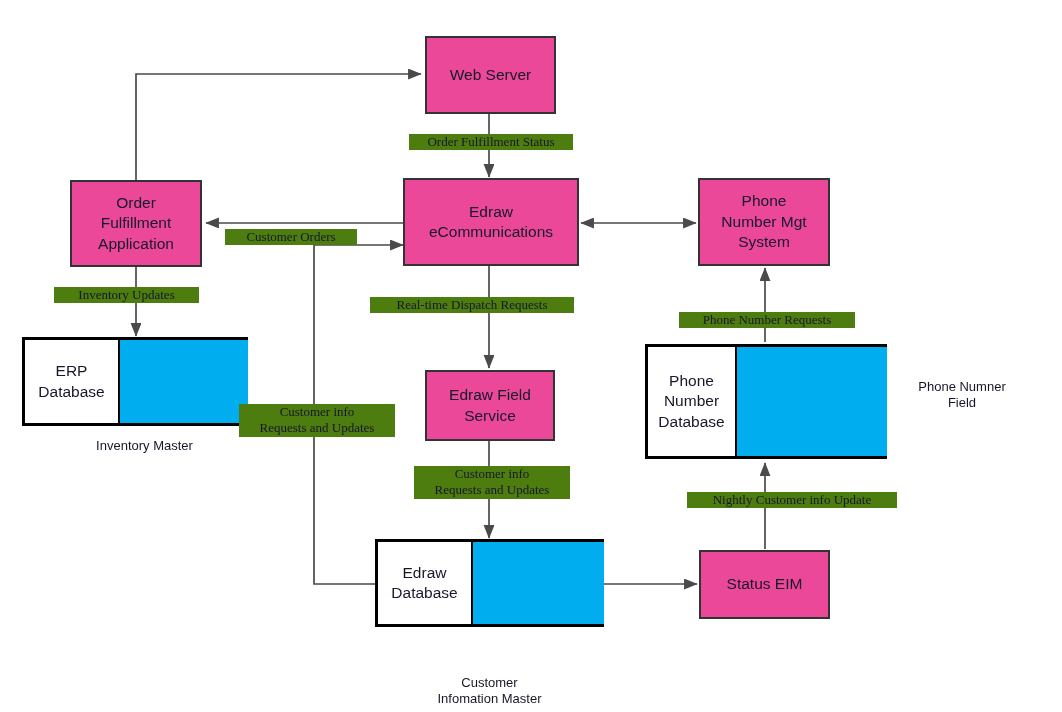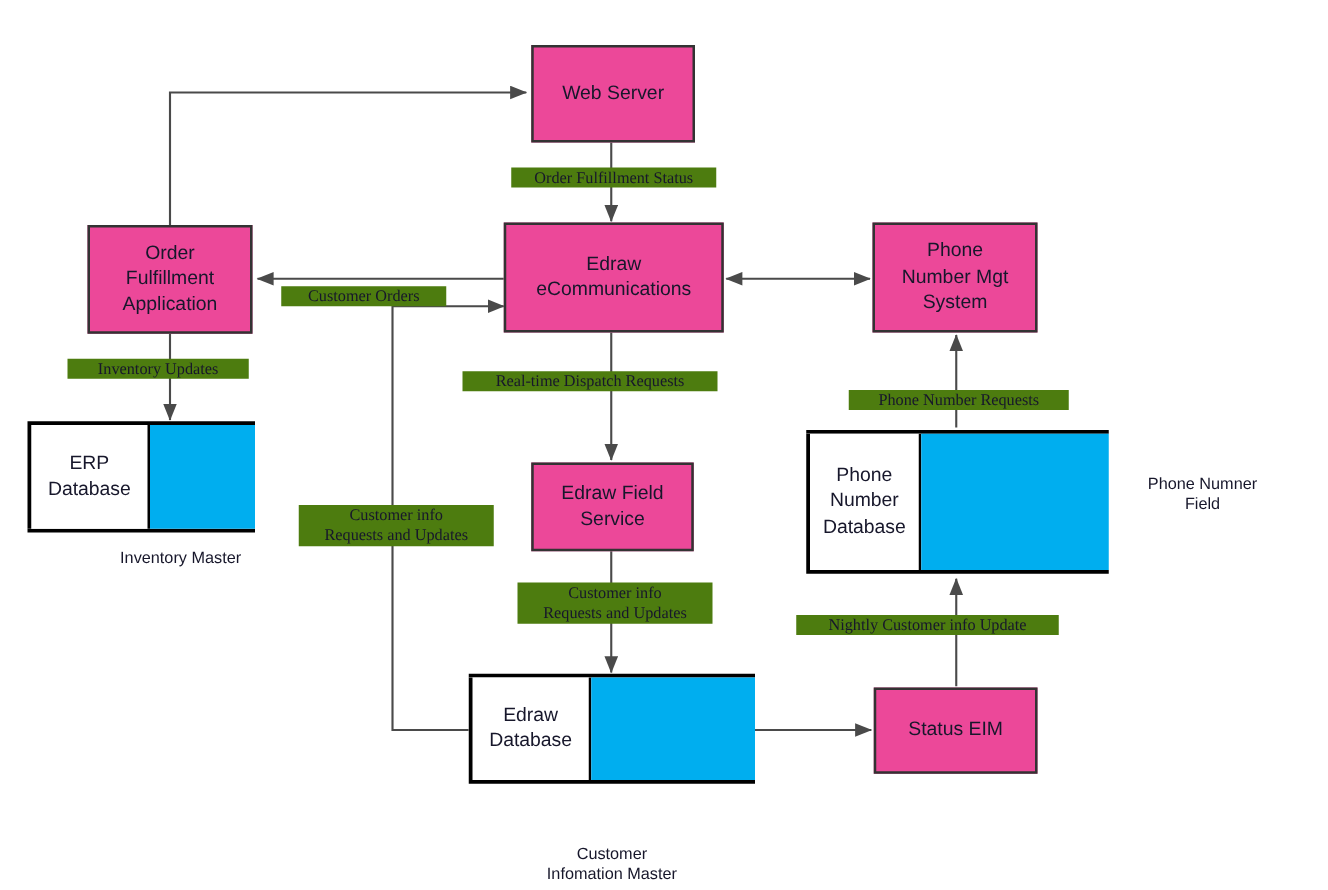--- a/index.html
+++ b/index.html
@@ -140,21 +140,21 @@
 
   <div class="proc" style="left:698px; top:178px; width:132px; height:88px;">Phone
 Number Mgt
 System</div>
 
   <div class="proc" style="left:425px; top:370px; width:130px; height:71px;">Edraw Field
 Service</div>
 
   <div class="proc" style="left:699px; top:550px; width:131px; height:69px;">Status EIM</div>
 
-  <div class="store" style="left:22px; top:337px; width:182px; height:89px;">
+  <div class="store" style="left:22px; top:337px; width:226px; height:89px;">
     <div class="store-label" style="width:98px;">ERP
 Database</div>
     <div class="store-body"></div>
   </div>
 
   <div class="store" style="left:645px; top:344px; width:242px; height:115px;">
     <div class="store-label" style="width:92px;">Phone
 Number
 Database</div>
     <div class="store-body"></div>
@@ -175,21 +175,21 @@
   <div class="cap onwire" style="left:370px; top:297px; width:200px;">Real-time Dispatch Requests</div>
 
   <div class="cap onwire" style="left:239px; top:404px; width:152px;">Customer info
 Requests and Updates</div>
 
   <div class="cap onwire" style="left:414px; top:466px; width:152px;">Customer info
 Requests and Updates</div>
 
   <div class="cap onwire" style="left:679px; top:312px; width:172px;">Phone Number Requests</div>
 
-  <div class="cap onwire" style="left:637px; top:492px; width:206px;">Nightly Customer info Update</div>
+  <div class="cap onwire" style="left:687px; top:492px; width:206px;">Nightly Customer info Update</div>
 
   <div class="cap" style="left:74px; top:438px; width:141px;">Inventory Master</div>
 
   <div class="cap" style="left:405px; top:631px; width:169px;margin-top:44px;">Customer
 Infomation Master</div>
 
   <div class="cap" style="left:895px; top:379px; width:134px;">Phone Numner
 Field</div>
 
 </div>

